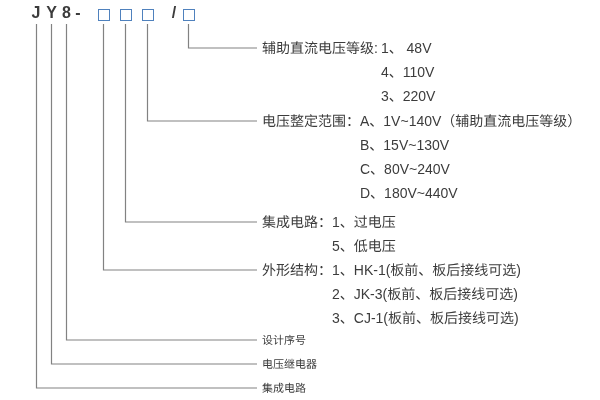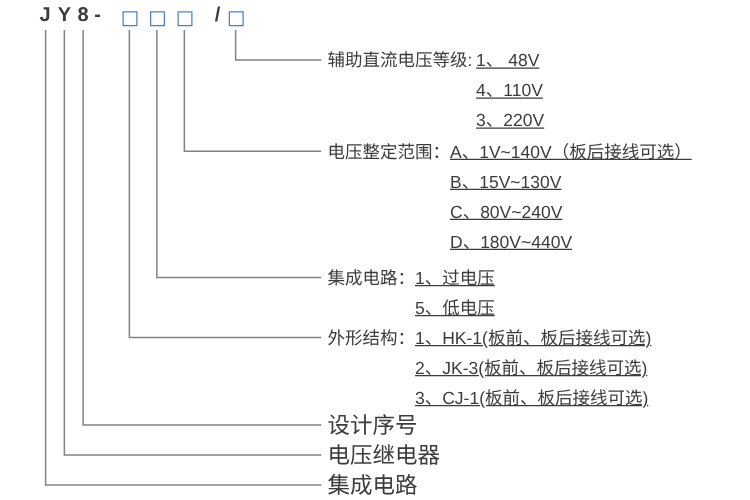--- a/index.html
+++ b/index.html
@@ -53,26 +53,26 @@
     position: absolute;
     left: 262px;
     display: flex;
     align-items: flex-start;
     font-size: 14px;
     line-height: 24px;
     white-space: nowrap;
   }
   .group .glabel { flex: none; text-align: center; }
   .group .gitems { flex: none; }
-  .group .gitems .gitem { white-space: pre; text-decoration: underline; }
+  .group .gitems .gitem { white-space: pre; }
   .g1 .gitems { margin-left: 3px; }
   .leaf {
     position: absolute;
     left: 262px;
-    font-size: 18px;
+    font-size: 11px;
     line-height: 24px;
     white-space: nowrap;
   }
 </style>
 </head>
 <body>
 
 <div class="canvas">
 
   <span class="model-char" style="left:36px">J</span>
@@ -100,21 +100,21 @@
     <div class="gitems">
       <div class="gitem">1、 48V</div>
       <div class="gitem">4、110V</div>
       <div class="gitem">3、220V</div>
     </div>
   </div>
 
   <div class="group g2" style="top:109px">
     <span class="glabel">电压整定范围：</span>
     <div class="gitems">
-      <div class="gitem">A、1V~140V（板后接线可选）</div>
+      <div class="gitem">A、1V~140V（辅助直流电压等级）</div>
       <div class="gitem">B、15V~130V</div>
       <div class="gitem">C、80V~240V</div>
       <div class="gitem">D、180V~440V</div>
     </div>
   </div>
 
   <div class="group g3" style="top:210px">
     <span class="glabel">集成电路：</span>
     <div class="gitems">
       <div class="gitem">1、过电压</div>

